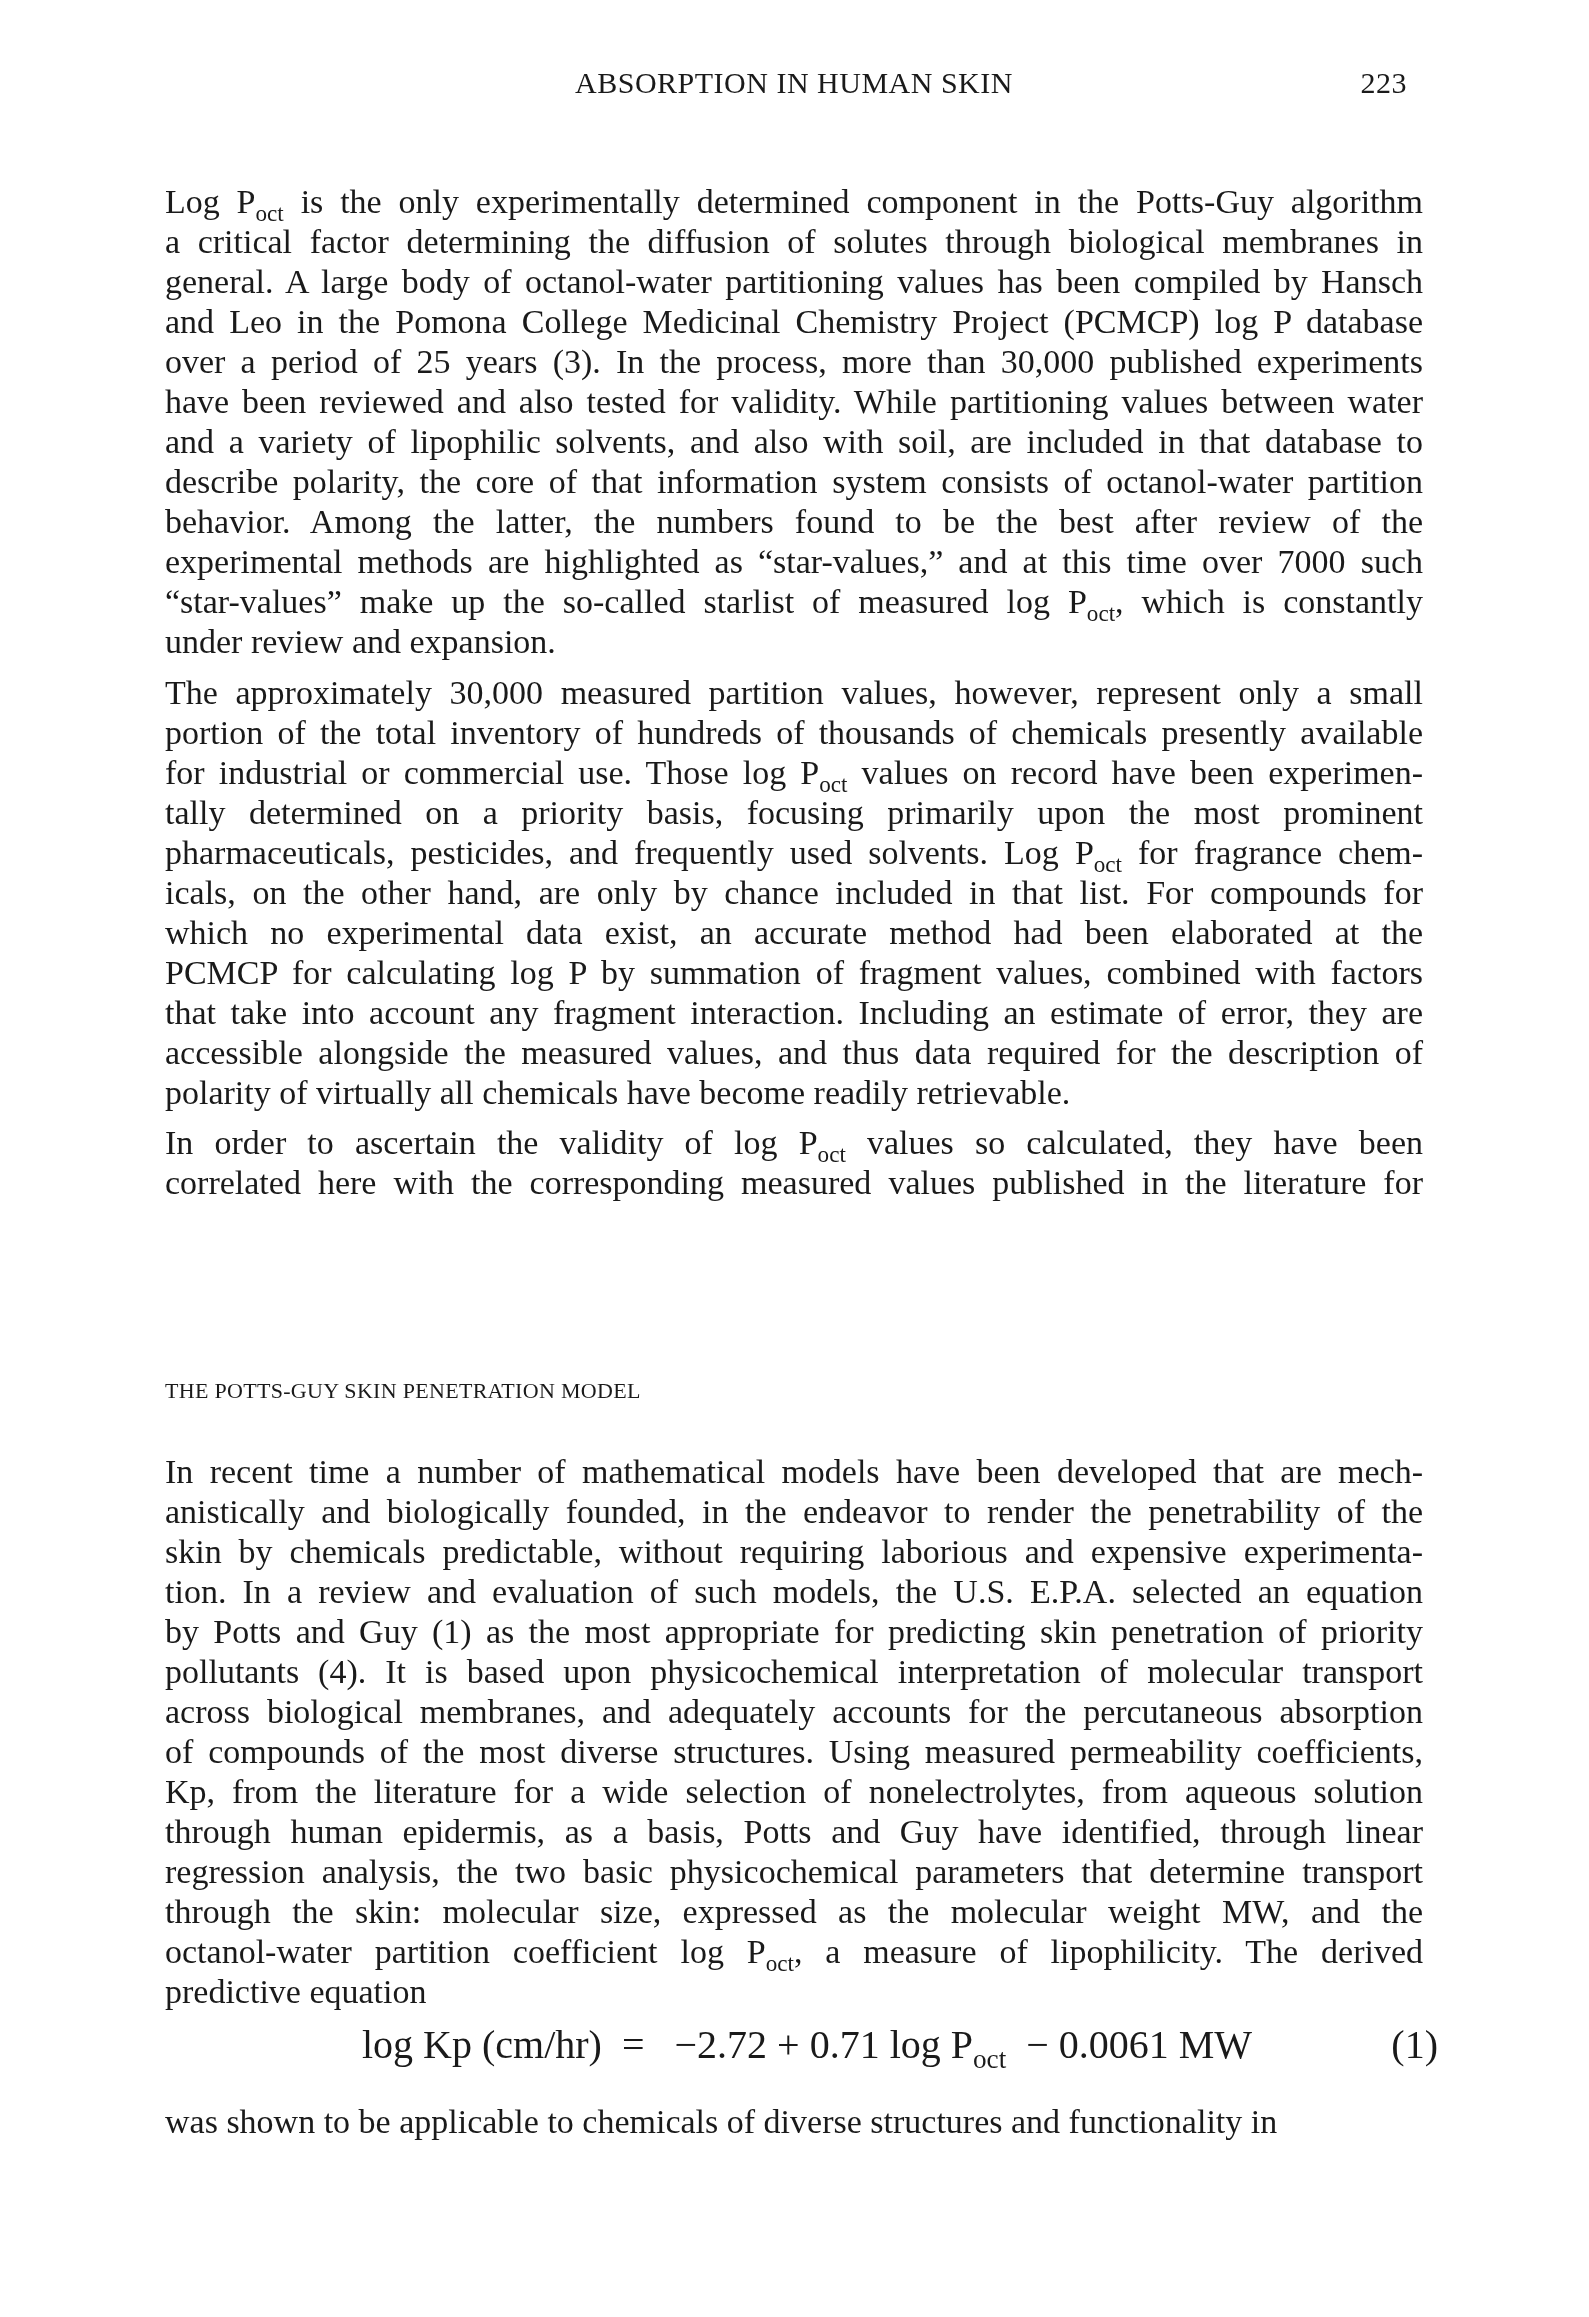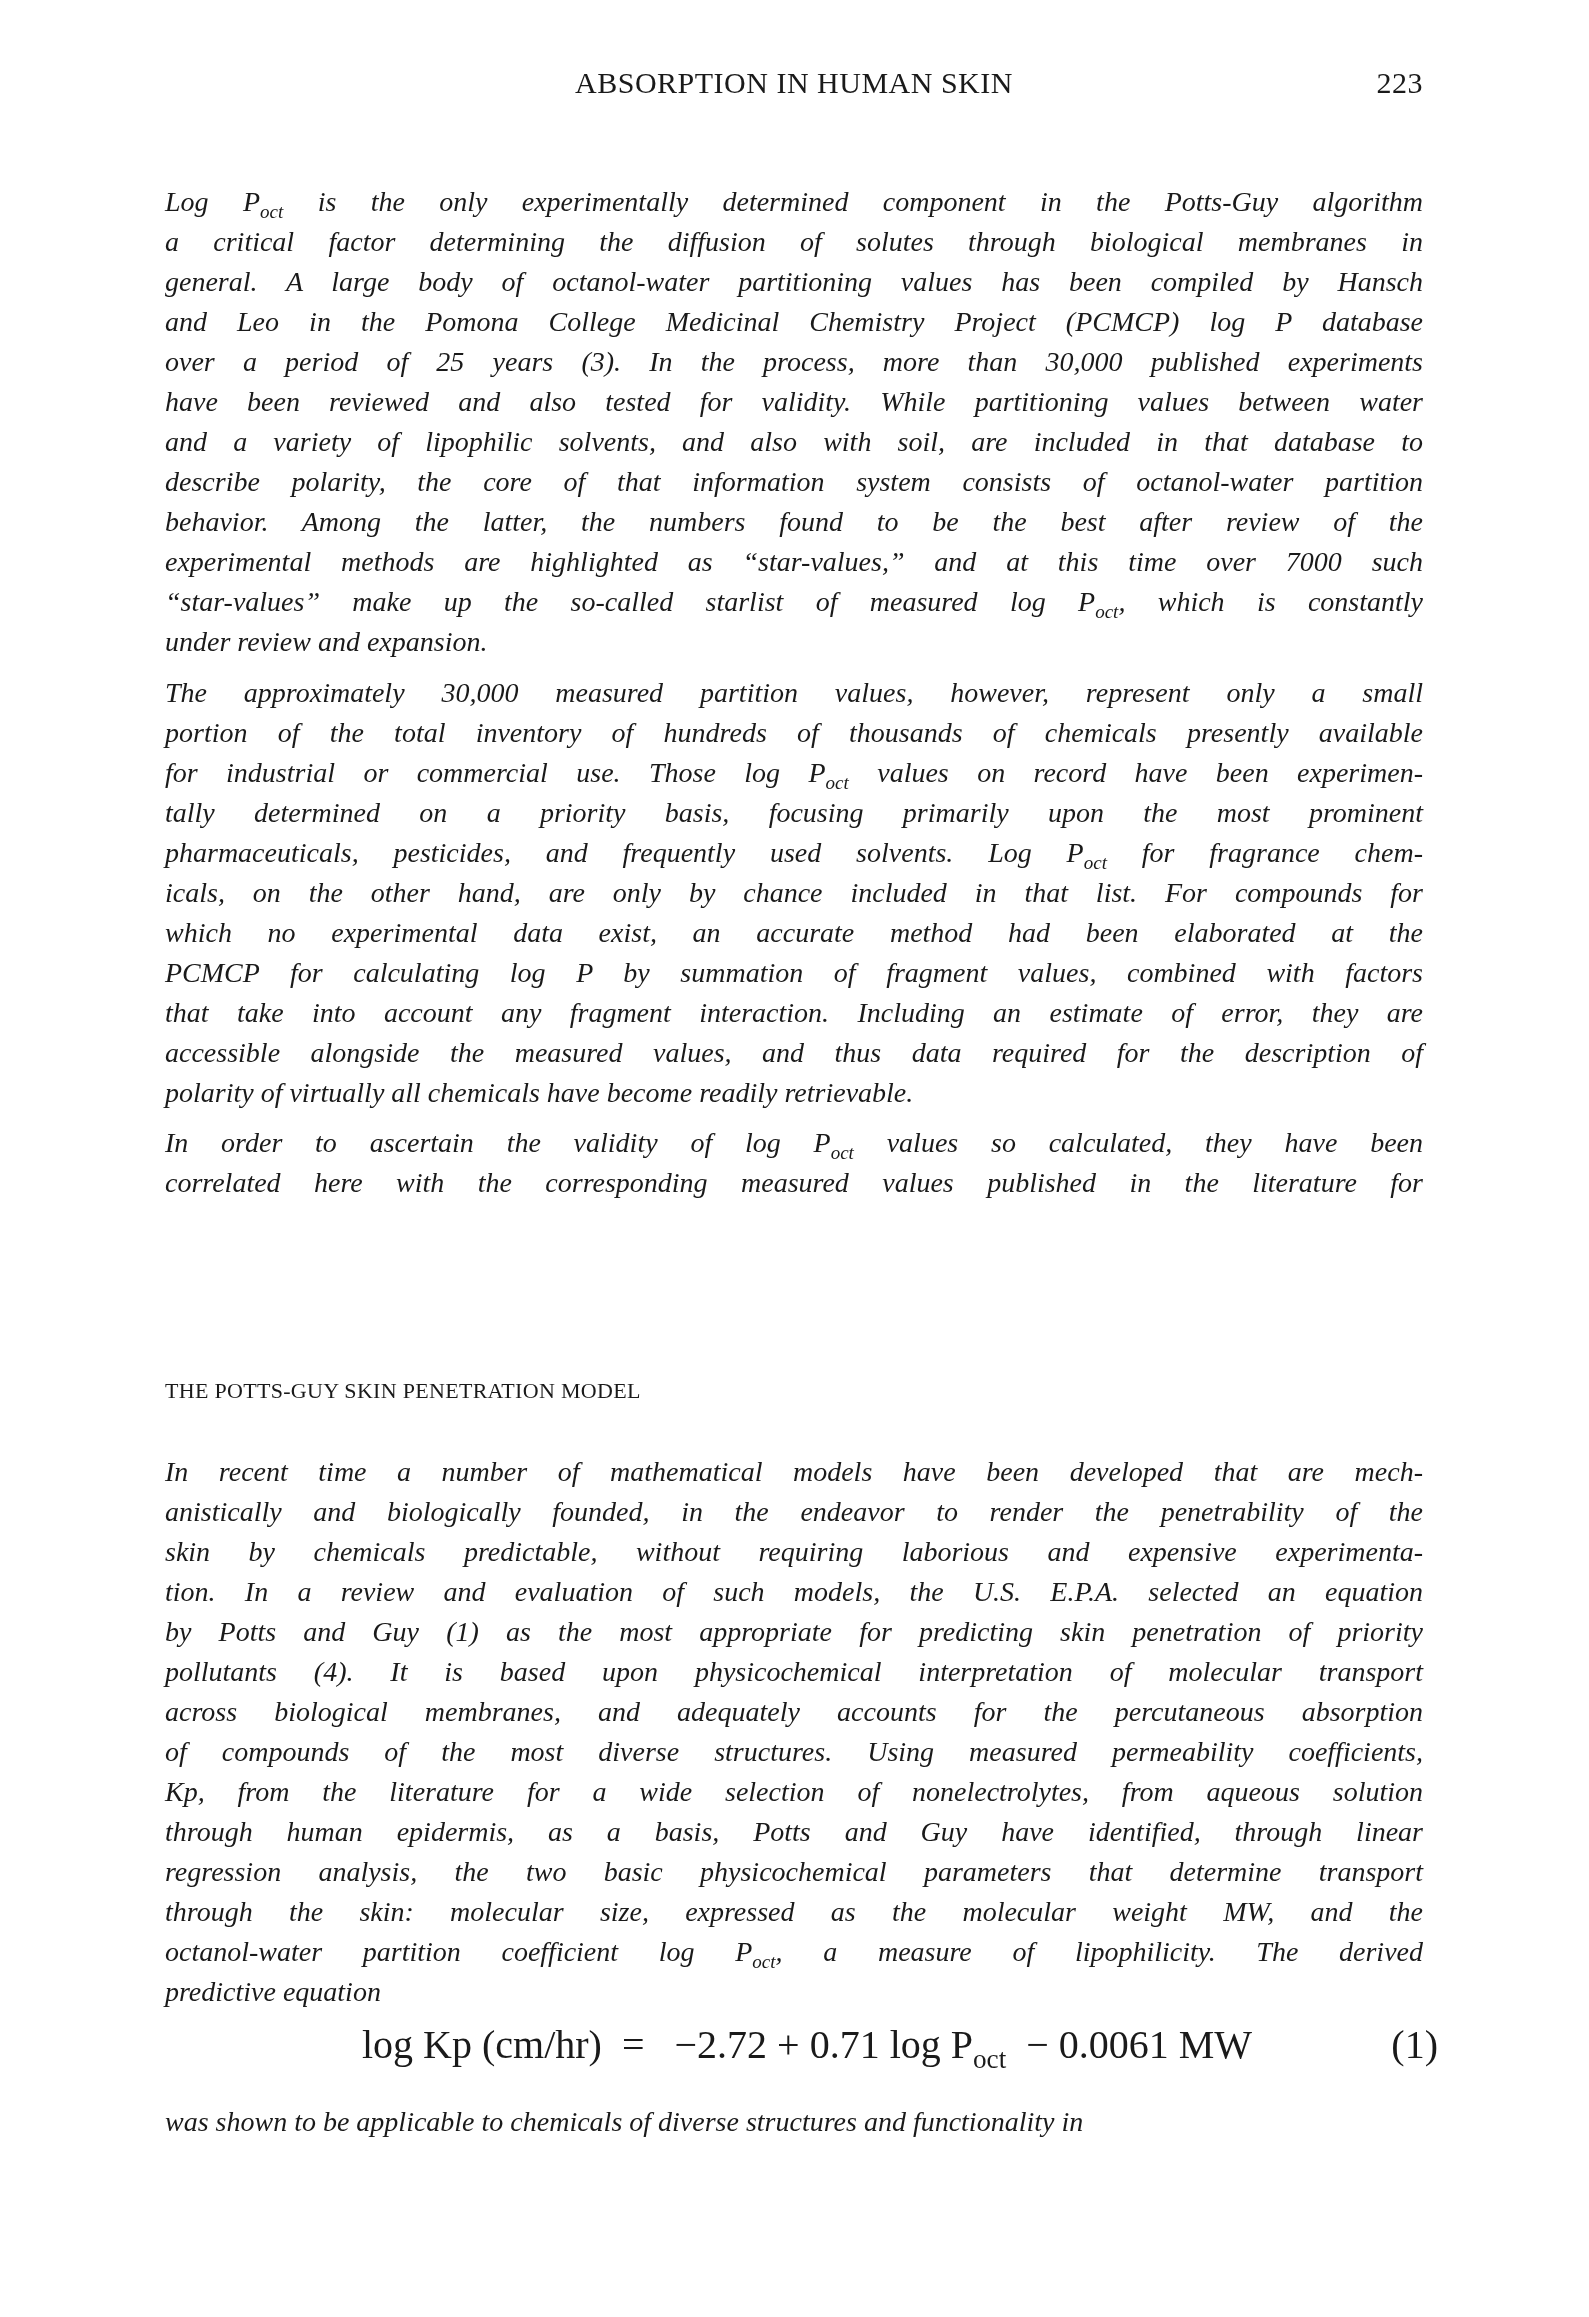--- a/index.html
+++ b/index.html
@@ -7,22 +7,22 @@
   .page {
     position: absolute; left: 0; top: 0; width: 1589px; height: 2309px;
     font-family: "Liberation Serif", "DejaVu Serif", serif;
     color: #1a1a1a;
   }
   .running-head {
     position: absolute; top: 66px; left: 165px; width: 1258px;
     font-size: 30px; letter-spacing: 0.5px; height: 39px;
   }
   .running-title { position: absolute; left: 0; right: 0; text-align: center; }
-  .page-number { position: absolute; right: 0; text-align: center; }
-  .body-text { position: absolute; left: 165px; width: 1258px; font-size: 28px; font-style: italic; }
+  .page-number { position: absolute; right: 16px; text-align: center; }
+  .body-text { position: absolute; left: 165px; width: 1258px; font-size: 34px; }
   .line {
     height: 40px; line-height: 40px; white-space: nowrap;
     text-align: justify; text-align-last: justify; overflow: visible;
   }
   .line.last { text-align-last: left; }
   .para { margin-bottom: 10.7px; }
   sub { font-size: 0.68em; vertical-align: -0.35em; line-height: 0; }
   .section-heading {
     position: absolute; left: 165px; top: 1378px;
     font-size: 22px; letter-spacing: 0.3px; color: #1a1a1a; font-family: Liberation Serif, serif;

